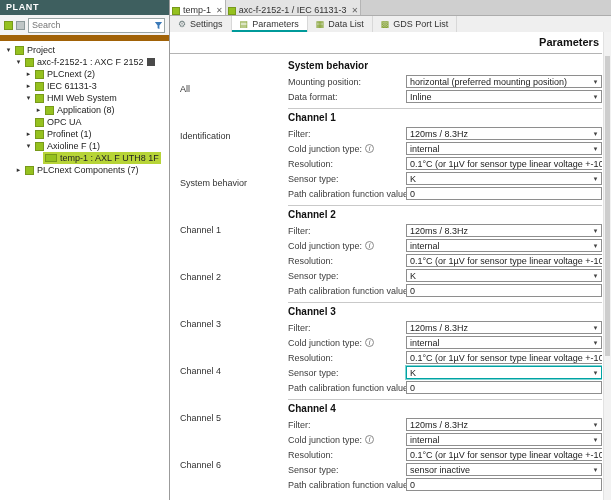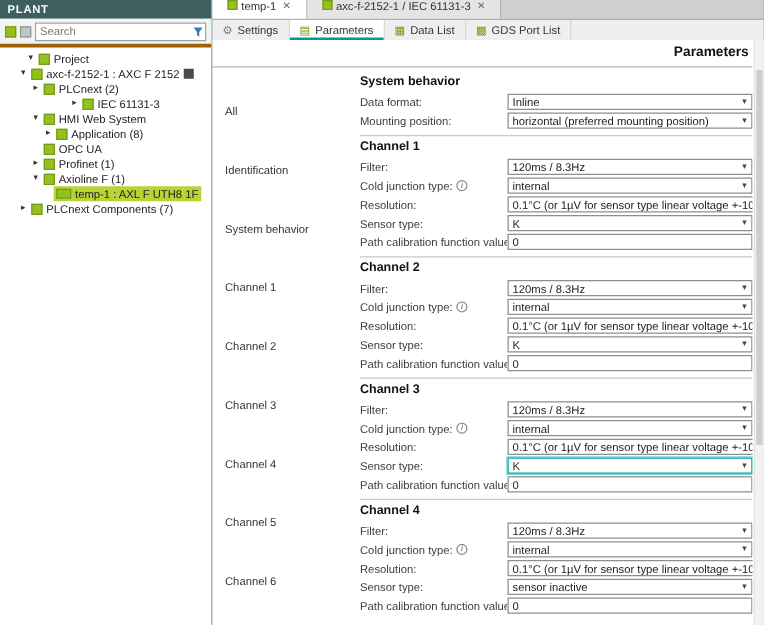--- a/index.html
+++ b/index.html
@@ -5,21 +5,21 @@
   html,body{margin:0;padding:0;background:#fff;}
   #app{position:relative;width:611px;height:500px;font-family:"Liberation Sans",sans-serif;
        font-size:9px;color:#222;overflow:hidden;background:#22c55e;}
 
   
   .plant{position:absolute;left:0;top:0;width:170px;height:500px;background:#fff;
          border-right:1px solid #9b9b9b;box-sizing:border-box;}
   .plant-header{height:15px;background:#3e5f5f;color:#fff;font-weight:bold;font-size:9px;
                 line-height:15px;padding-left:6px;letter-spacing:.6px;}
   .plant-toolbar{height:20px;display:flex;align-items:center;gap:3px;padding:0 4px;
-                 background:#f3f3f3;border-bottom:3px solid #a16207;}
+                 background:#f3f3f3;border-bottom:6px solid #a16207;}
   .mini{width:9px;height:9px;flex:0 0 9px;box-sizing:border-box;}
   .mini.green{background:#95c11f;border:1px solid #77991a;}
   .mini.gray{background:#bfc6c6;border:1px solid #8d9a9a;}
   .search-box{flex:1;height:13px;border:1px solid #9aa5a5;background:#fff;display:flex;align-items:center;}
   .search-input{border:none;outline:none;flex:1;min-width:0;font-size:9px;padding:0 3px;
                 font-family:"Liberation Sans",sans-serif;color:#444;}
   .funnel{flex:0 0 12px;display:flex;justify-content:center;align-items:center;}
   .tree{padding-top:3px;}
   .tree-row{height:12px;display:flex;align-items:center;white-space:nowrap;}
   .arrow{width:9px;flex:0 0 9px;font-size:7px;color:#333;text-align:center;line-height:12px;}
@@ -27,21 +27,21 @@
   .labwrap.sel{background:#b7d437;}
   .ticon{width:9px;height:9px;flex:0 0 9px;background:#95c11f;border:1px solid #77991a;
          box-sizing:border-box;margin-right:3px;}
   .ticon.module{width:12px;flex:0 0 12px;height:8px;}
   .badge{width:8px;height:8px;background:#4a4a4a;margin-left:3px;}
   .tlabel{color:#222;}
 
   
   .main{position:absolute;left:170px;top:0;right:0;bottom:0;}
   .tabbar{height:15px;background:#cfcfcf;display:flex;border-bottom:1px solid #adadad;}
-  .tab{display:flex;align-items:flex-start;gap:3px;padding:0 12px;background:#e4e4e4;
+  .tab{display:flex;align-items:flex-end;gap:3px;padding:0 2px;background:#e4e4e4;
        border-right:1px solid #b5b5b5;color:#333;cursor:default;}
   .tab.active{background:#fff;}
   .tabicon{width:8px;height:8px;background:#95c11f;border:1px solid #77991a;box-sizing:border-box;}
   .close{color:#666;font-size:8px;margin-left:2px;}
   .ribbon{height:16px;background:#efefef;display:flex;border-bottom:1px solid #c9c9c9;}
   .ribbon-item{display:flex;align-items:center;gap:4px;padding:0 8px;color:#333;
                border-right:1px solid #d8d8d8;}
   .ribbon-item.active{background:#fff;box-shadow:inset 0 -2px 0 #009a9a;}
   .ricon{font-size:9px;color:#77991a;line-height:1;}
   .ricon.gear{color:#6f7f7f;}
@@ -85,21 +85,21 @@
       <span class="search-box">
         <input class="search-input" placeholder="Search" style="">
         <span class="funnel">
           <svg width="9" height="9" viewBox="0 0 10 10">
               <path d="M1 1h8L6 5v4L4 8V5z" fill="#3a79b8"></path>
             </svg>
         </span>
       </span>
     </div>
     <div class="tree">
-        <div class="tree-row" style="padding-left: 20px;">
+        <div class="tree-row" style="padding-left: 4px;">
           <span class="arrow">▾</span>
           <span class="labwrap">
             <span class="ticon"></span>
             <span class="tlabel">Project</span>
           </span>
         </div>
         <div class="tree-row" style="padding-left: 14px;">
           <span class="arrow">▾</span>
           <span class="labwrap">
             <span class="ticon"></span>
@@ -107,21 +107,21 @@
             <span class="badge"></span>
           </span>
         </div>
         <div class="tree-row" style="padding-left: 24px;">
           <span class="arrow">▸</span>
           <span class="labwrap">
             <span class="ticon"></span>
             <span class="tlabel">PLCnext (2)</span>
           </span>
         </div>
-        <div class="tree-row" style="padding-left: 24px; margin-left: 31px;">
+        <div class="tree-row" style="padding-left: 24px;">
           <span class="arrow">▸</span>
           <span class="labwrap">
             <span class="ticon"></span>
             <span class="tlabel">IEC 61131-3</span>
           </span>
         </div>
         <div class="tree-row" style="padding-left: 24px;">
           <span class="arrow">▾</span>
           <span class="labwrap">
             <span class="ticon"></span>
@@ -221,36 +221,36 @@
           <div class="enav-item">Channel 4</div>
           <div class="enav-item">Channel 5</div>
           <div class="enav-item">Channel 6</div>
           <div class="enav-item">Channel 8</div>
         </div>
       <div class="form">
           <div class="sec">
             <div class="sec-title">System behavior</div>
             <div class="frow">
               <span class="flabel">
+                <span class="labtext">Mounting position:</span>
+              </span>
+              <span class="fctrl">
+                <div class="select">
+                  <span class="val">horizontal (preferred mounting position)</span>
+                  <span class="arr">▾</span>
+                </div>
+              </span>
+            </div>
+            <div class="frow">
+              <span class="flabel">
                 <span class="labtext">Data format:</span>
               </span>
               <span class="fctrl">
                 <div class="select">
                   <span class="val">Inline</span>
-                  <span class="arr">▾</span>
-                </div>
-              </span>
-            </div>
-            <div class="frow">
-              <span class="flabel">
-                <span class="labtext">Mounting position:</span>
-              </span>
-              <span class="fctrl">
-                <div class="select">
-                  <span class="val">horizontal (preferred mounting position)</span>
                   <span class="arr">▾</span>
                 </div>
               </span>
             </div>
           </div>
           <div class="sec">
             <div class="sec-sep"></div>
             <div class="sec-title">Channel 1</div>
             <div class="frow">
               <span class="flabel">

